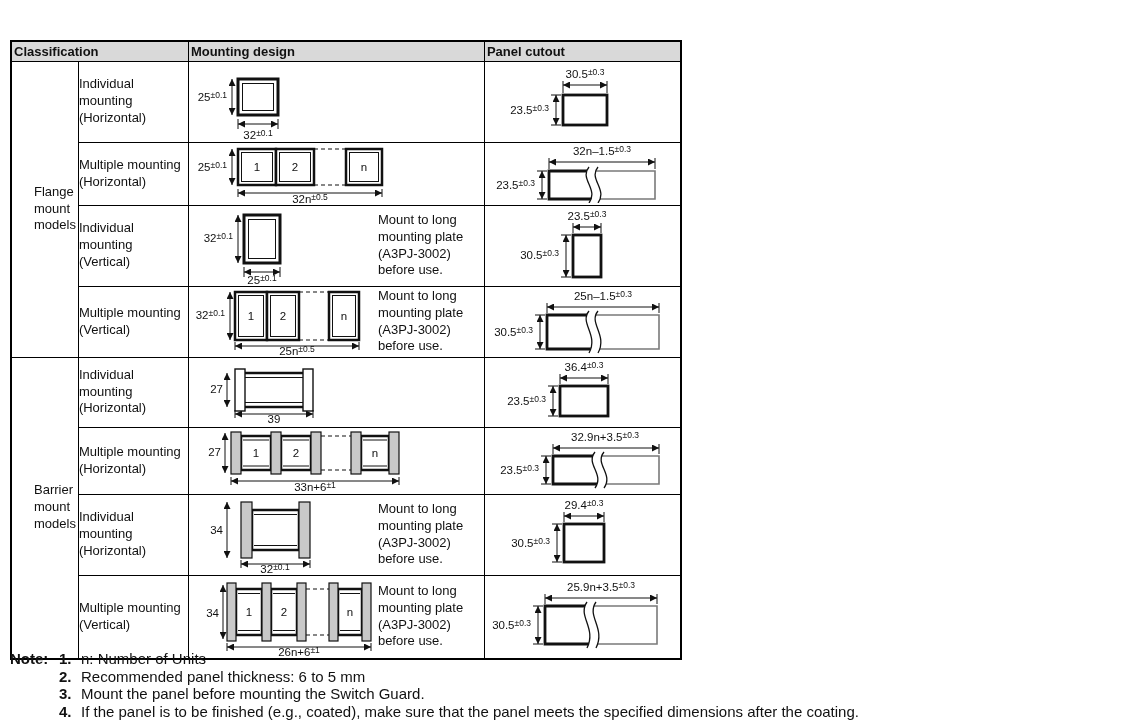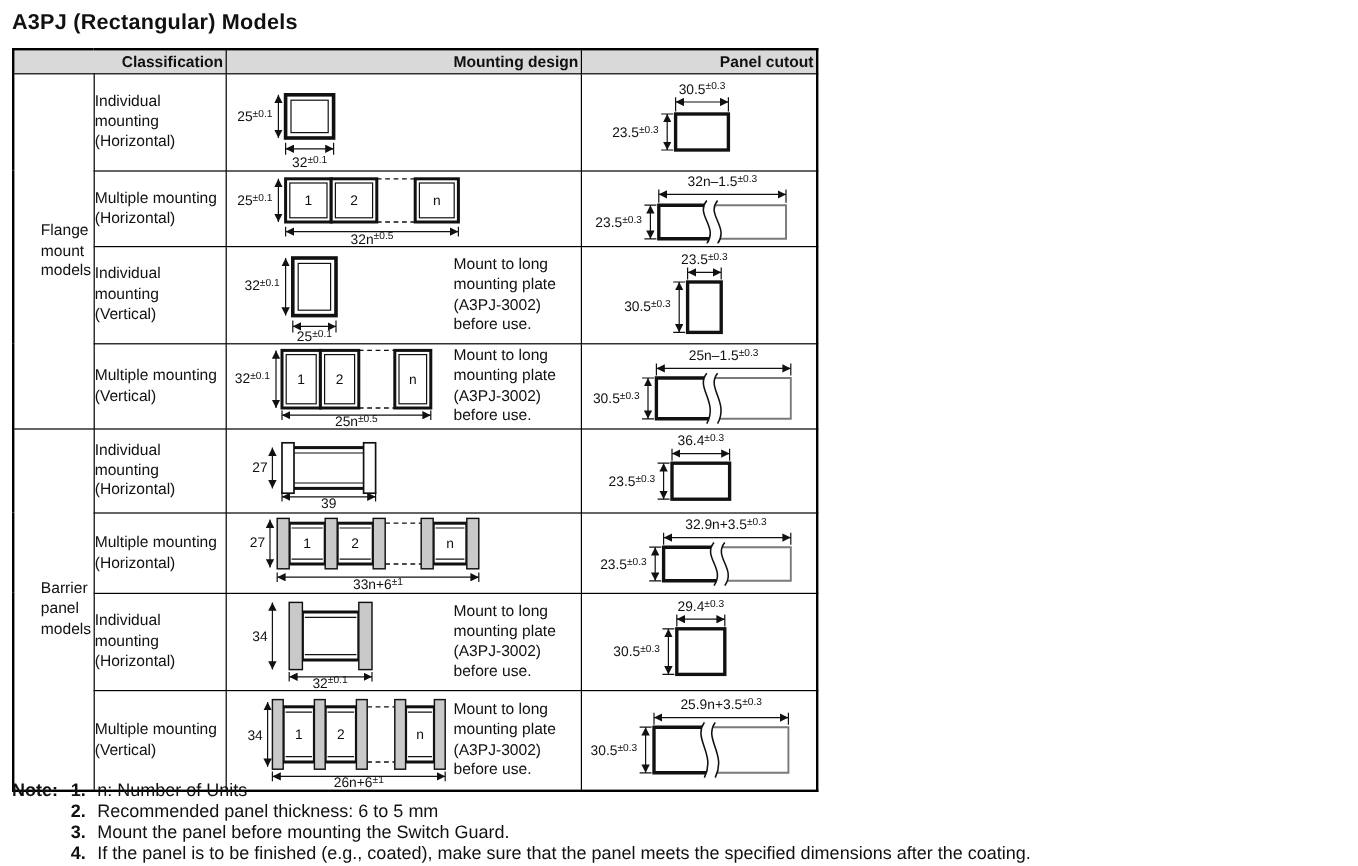--- a/index.html
+++ b/index.html
@@ -1,21 +1,21 @@
 <!DOCTYPE html>
 <html><head>
 <meta charset="utf-8">
 <style>
   * { margin:0; padding:0; box-sizing:border-box; }
   body { background:#fff; font-family:"Liberation Sans", sans-serif; color:#111; }
   .page { position:relative; width:1132px; height:722px; background:#fff; overflow:hidden; }
   .title { position:absolute; left:10px; top:8px; font-size:18px; font-weight:bold; letter-spacing:0.2px; }
   table.doc { position:absolute; left:10px; top:40px; border-collapse:collapse; border:2px solid #000; table-layout:fixed; }
   table.doc th, table.doc td { border:1px solid #000; }
-  table.doc th { background:#d9d9d9; font-size:13px; font-weight:bold; height:20px; text-align:right; padding:1px 2px; }
+  table.doc th { background:#d9d9d9; font-size:13px; font-weight:bold; height:20px; text-align:left; padding:1px 2px; }
   td.group-cell { width:58px; padding:2px 2px 2px 22px; vertical-align:middle; font-size:13px; line-height:1.3; }
   td.type-cell { padding:2px 4px 2px 0; vertical-align:middle; font-size:13px; line-height:1.3; }
   td.design-cell { padding:1px 2px 1px 4px; vertical-align:middle; }
   .design-wrap { display:flex; align-items:center; }
   .design-draw { flex:0 0 auto; }
   .mount-note { flex:0 0 102px; margin-left:auto; margin-right:2px; font-size:13px; line-height:1.3; }
   td.cutout-cell { text-align:center; vertical-align:middle; padding:1px 0; }
   svg { display:block; margin:0 auto; }
   td.design-cell svg { margin:0; }
   .dim { font-size:11.5px; fill:#111; }
@@ -44,21 +44,20 @@
 
 <svg width="0" height="0" style="position:absolute">
   <defs>
     <marker id="arw" viewBox="0 0 8 8" refX="8" refY="4" markerWidth="7" markerHeight="7" markerUnits="userSpaceOnUse" orient="auto-start-reverse">
       <path d="M0,0 L8,4 L0,8 Z" fill="#111"></path>
     </marker>
   </defs>
 </svg>
 
 <div class="page">
-  <div class="title">A3PJ (Rectangular) Models</div>
 
   <table class="doc">
     <colgroup>
         <col style="width:58px">
         <col style="width:110px">
         <col style="width:292px">
         <col style="width:196px">
       </colgroup>
     <thead>
       <tr>
@@ -222,21 +221,21 @@
             </g>
             <line class="dl" x1="50" y1="25" x2="60" y2="25"></line>
             <line class="dl" x1="50" y1="59" x2="60" y2="59"></line>
             <line class="dl" x1="55" y1="25" x2="55" y2="59" marker-start="url(#arw)" marker-end="url(#arw)"></line>
             <text class="dim" x="48" y="46" text-anchor="end"><tspan>30.5</tspan><tspan class="sup" dy="-3.5">±0.3</tspan></text>
           </svg>
         </td>
       </tr>
 
       <tr style="height:70px">
-        <td class="group-cell" rowspan="4">Barrier panel models</td>
+        <td class="group-cell" rowspan="4">Barrier mount models</td>
         <td class="type-cell">Individual mounting (Horizontal)</td>
         <td class="design-cell">
             <div class="design-wrap">
           <svg class="design-draw" width="160" height="64" viewBox="0 0 160 64">
             <text class="dim" x="30" y="33" text-anchor="end"><tspan>27</tspan><tspan class="sup" dy="-3.5"></tspan></text>
             <line class="dl" x1="34" y1="13" x2="34" y2="47" marker-start="url(#arw)" marker-end="url(#arw)"></line>
             <rect class="med" x="46" y="13" width="70" height="34"></rect>
             <line class="thin" x1="49" y1="17.5" x2="113" y2="17.5"></line>
             <line class="thin" x1="49" y1="42.5" x2="113" y2="42.5"></line>
             <rect class="bar" x="42" y="9" width="10" height="42"></rect>

